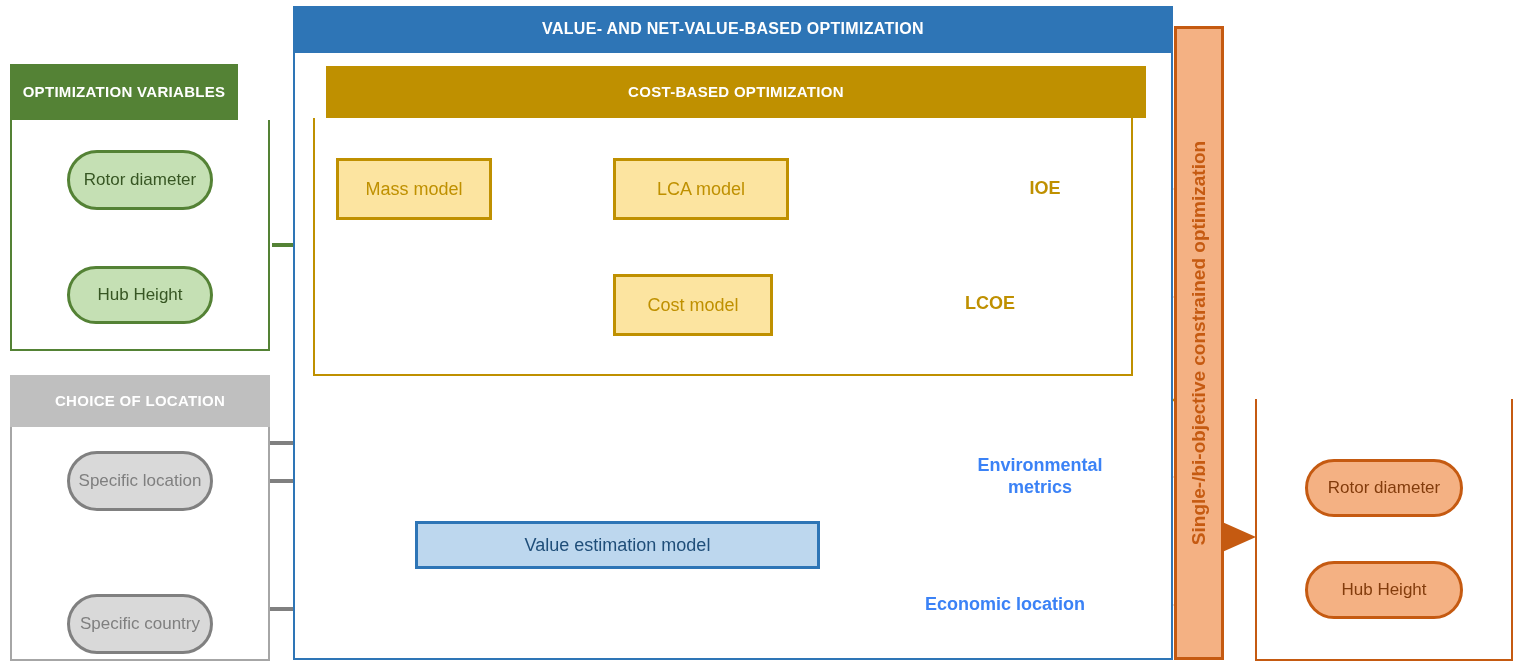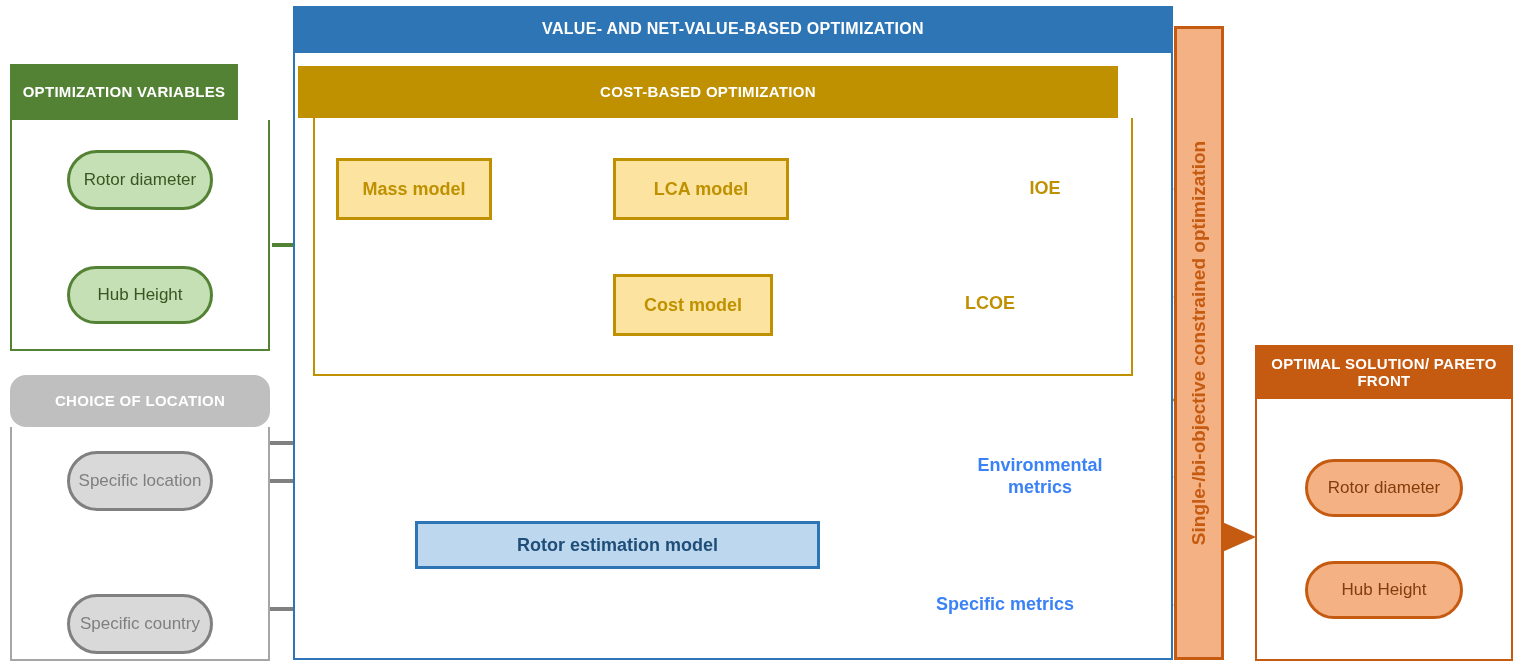--- a/index.html
+++ b/index.html
@@ -8,27 +8,27 @@
   svg.layer{position:absolute;left:0;top:0;width:1520px;height:672px;}
   .panel-body{position:absolute;box-sizing:border-box;background:#fff;}
   .panel-head{position:absolute;box-sizing:border-box;display:flex;align-items:center;
               justify-content:center;text-align:center;color:#fff;font-weight:bold;
               letter-spacing:.3px;line-height:1.15;}
 
   
   #optvar-head{left:10px;top:64px;width:228px;height:56px;background:#548235;font-size:15px;}
   #optvar-body{left:10px;top:120px;width:260px;height:231px;border:2px solid #548235;border-top:none;}
   
-  #loc-head{left:10px;top:375px;width:260px;height:52px;background:#BFBFBF;font-size:15px;border-radius:16px;}
+  #loc-head{left:10px;top:375px;width:260px;height:52px;background:#BFBFBF;font-size:15px;}
   #loc-body{left:10px;top:427px;width:260px;height:234px;border:2px solid #A6A6A6;border-top:none;}
   
   #value-head{left:293px;top:6px;width:880px;height:47px;background:#2E75B6;font-size:16px;}
   #value-body{left:293px;top:53px;width:880px;height:607px;border:2px solid #2E75B6;border-top:none;}
   
-  #cost-head{left:298px;top:66px;width:820px;height:52px;background:#BF9000;font-size:15px;}
+  #cost-head{left:326px;top:66px;width:820px;height:52px;background:#BF9000;font-size:15px;}
   #cost-body{left:313px;top:118px;width:820px;height:258px;border:2px solid #BF9000;border-top:none;}
   
   #opt-head{left:1255px;top:345px;width:258px;height:54px;background:#C55A11;font-size:15px;}
   #opt-body{left:1255px;top:399px;width:258px;height:262px;border:2px solid #C55A11;border-top:none;}
 
   
   #optimizer-bar{position:absolute;left:1174px;top:26px;width:50px;height:634px;
     box-sizing:border-box;background:#F4B183;border:3px solid #C55A11;}
   #optimizer-bar .vtext{position:absolute;left:50%;top:50%;
     transform:translate(-50%,-50%) rotate(-90deg);white-space:nowrap;
@@ -44,21 +44,21 @@
 
   #p-rotor{left:67px;top:150px;width:146px;height:60px;}
   #p-hub{left:67px;top:266px;width:146px;height:58px;}
   #p-loc{left:67px;top:451px;width:146px;height:60px;}
   #p-country{left:67px;top:594px;width:146px;height:60px;}
   #p-orotor{left:1305px;top:459px;width:158px;height:58px;}
   #p-ohub{left:1305px;top:561px;width:158px;height:58px;}
 
   
   .mbox{position:absolute;box-sizing:border-box;display:flex;align-items:center;
-        justify-content:center;text-align:center;font-weight:bold;}
+        justify-content:center;text-align:center;font-weight:normal;}
   .mbox.gold{background:#FCE4A0;border:3px solid #BF9000;color:#BF9000;font-size:18px;}
   .mbox.blue{background:#BDD7EE;border:3px solid #2E75B6;color:#1F4E79;font-size:18px;}
 
   #b-mass{left:336px;top:158px;width:156px;height:62px;}
   #b-energy{left:336px;top:274px;width:156px;height:62px;}
   #b-lca{left:613px;top:158px;width:176px;height:62px;}
   #b-cost{left:613px;top:274px;width:160px;height:62px;}
   #b-vem{left:415px;top:521px;width:405px;height:48px;}
 
   
@@ -177,39 +177,38 @@
 
   <div class="panel-head" id="cost-head">COST-BASED OPTIMIZATION</div>
   <div class="panel-body" id="cost-body"></div>
 
   <div class="panel-head" id="optvar-head">OPTIMIZATION VARIABLES</div>
   <div class="panel-body" id="optvar-body"></div>
 
   <div class="panel-head" id="loc-head">CHOICE OF LOCATION</div>
   <div class="panel-body" id="loc-body"></div>
 
-  <div class="panel-head" id="opt-head">OPTIMAL SOLUTION/ PARETO FRONT</div>
   <div class="panel-body" id="opt-body"></div>
 
   <div class="pill green" id="p-rotor">Rotor diameter</div>
   <div class="pill green" id="p-hub">Hub Height</div>
 
   <div class="pill gray" id="p-loc">Specific location</div>
   <div class="pill gray" id="p-country">Specific country</div>
 
   <div class="pill orange" id="p-orotor">Rotor diameter</div>
   <div class="pill orange" id="p-ohub">Hub Height</div>
 
   <div class="mbox gold" id="b-mass">Mass model</div>
   <div class="mbox gold" id="b-lca">LCA model</div>
   <div class="mbox gold" id="b-cost">Cost model</div>
-  <div class="mbox blue" id="b-vem">Rotor estimation model</div>
+  <div class="mbox blue" id="b-vem">Value estimation model</div>
 
   <div class="trap-label gold" id="t-ioe">IOE</div>
   <div class="trap-label gold" id="t-lcoe">LCOE</div>
   <div class="trap-label blue" id="t-env">Environmental metrics</div>
-  <div class="trap-label blue" id="t-eco">Specific metrics</div>
+  <div class="trap-label blue" id="t-eco">Economic location</div>
 
   <div id="optimizer-bar">
     <span class="vtext">Single-/bi-objective constrained optimization</span>
   </div>
 
 </div>
 
 </body></html>

